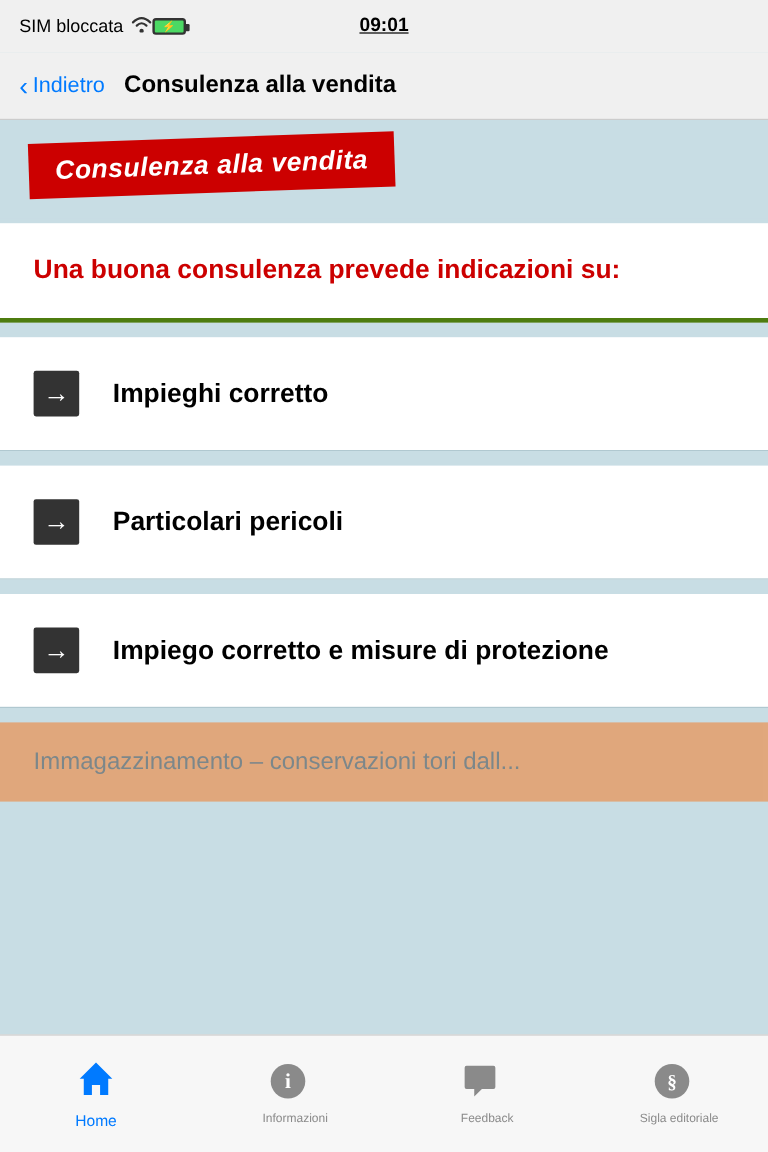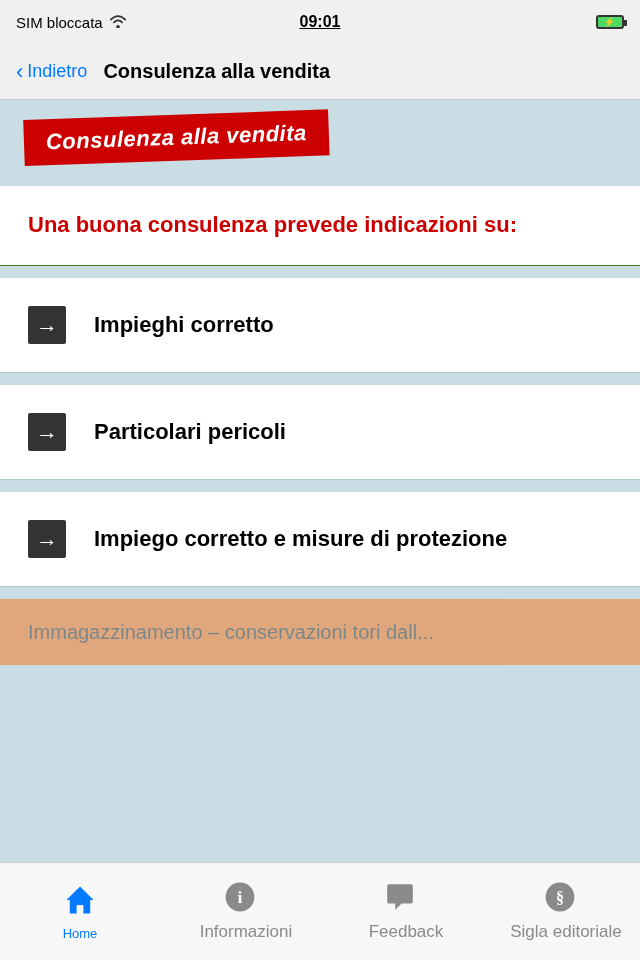--- a/index.html
+++ b/index.html
@@ -13,21 +13,21 @@
       position: relative;
     }
 
     
     .status-bar {
       width: 640px;
       height: 44px;
       background: #f0f0f0;
       display: flex;
       align-items: center;
-      justify-content: space-between;
+      justify-content: flex-start;
       padding: 0 16px;
       font-size: 15px;
       font-weight: 500;
     }
     .status-left {
       display: flex;
       align-items: center;
       gap: 6px;
     }
     .status-center {
@@ -129,21 +129,21 @@
       transform-origin: left center;
       font-style: italic;
       letter-spacing: 0.5px;
     }
 
     
     .description-section {
       background: white;
       padding: 24px 28px 24px;
       margin-top: 4px;
-      border-bottom: 1px solid #4d7c0f;
+      border-bottom: 4px solid #4d7c0f;
     }
     .description-text {
       color: #cc0000;
       font-size: 22px;
       font-weight: 700;
       line-height: 1.4;
     }
 
     
     .list-item {
@@ -212,21 +212,21 @@
       align-items: center;
       gap: 5px;
       cursor: pointer;
       width: 140px;
     }
     .tab-label {
       font-size: 13px;
       color: #007aff;
     }
     .tab-label-inactive {
-      font-size: 17px;
+      font-size: 10px;
       color: #8a8a8a;
       padding-left: 12px;
     }
 
     
     .house-icon {
       width: 34px;
       height: 34px;
       fill: #007aff;
     }

